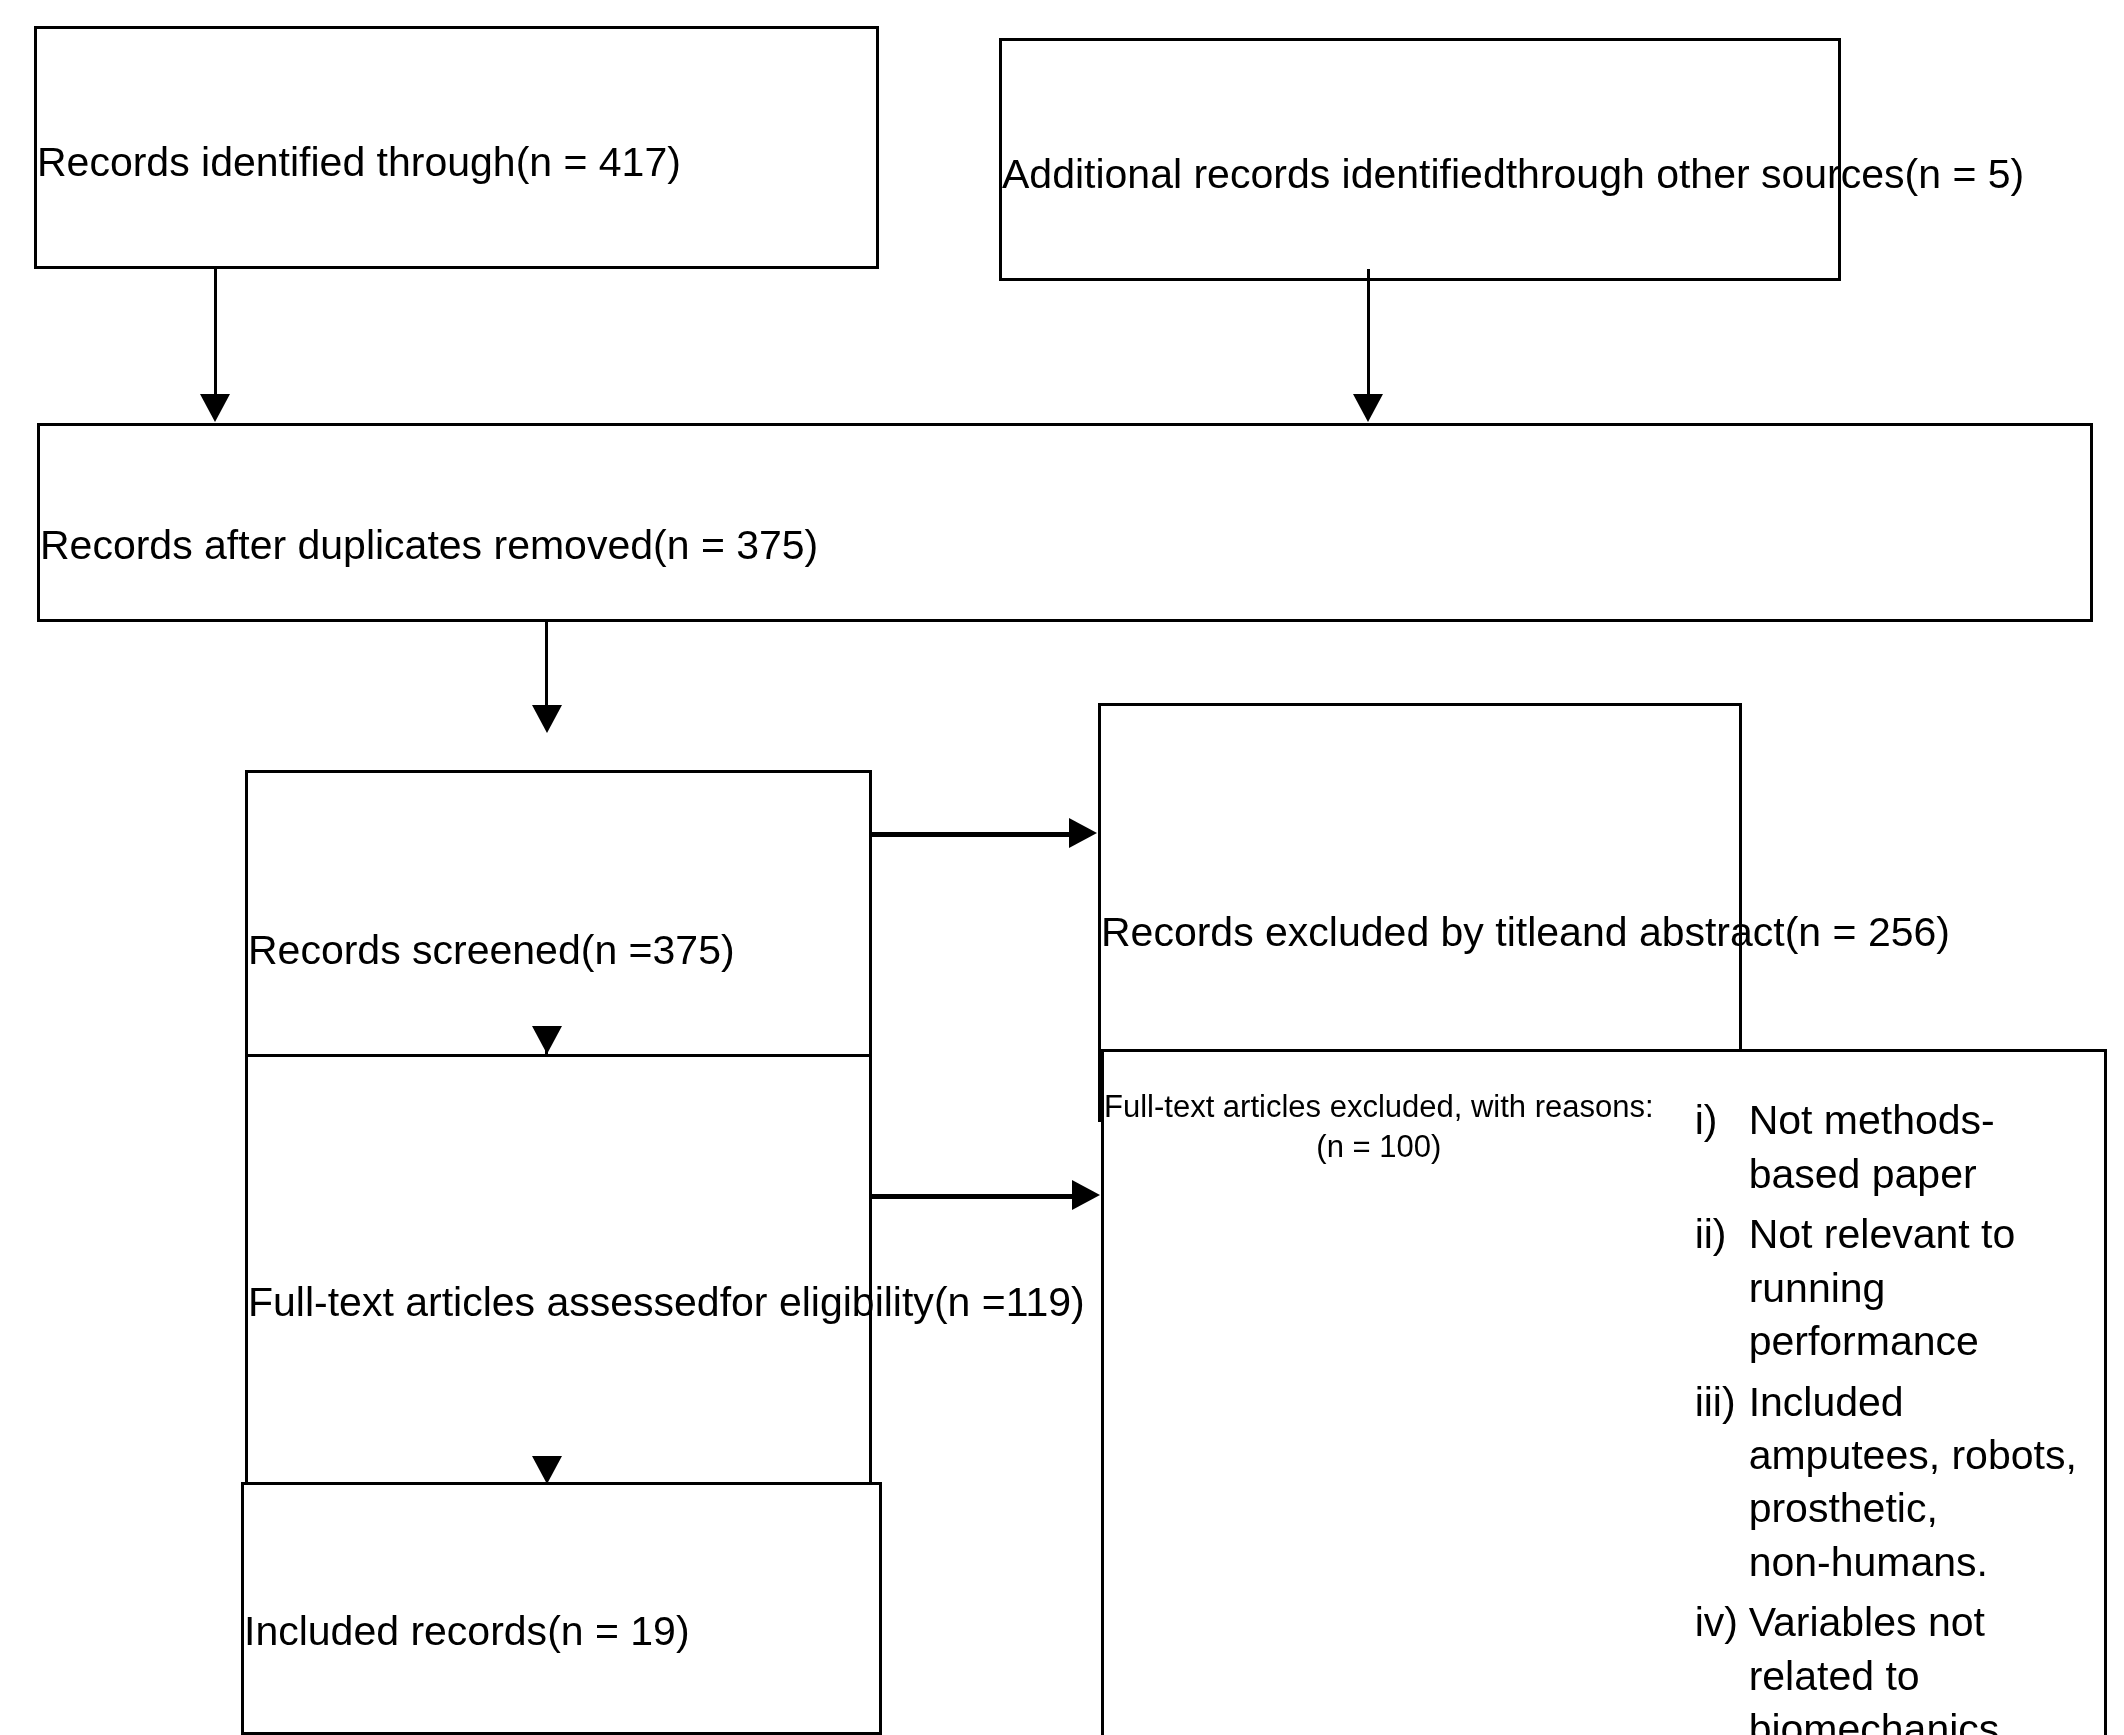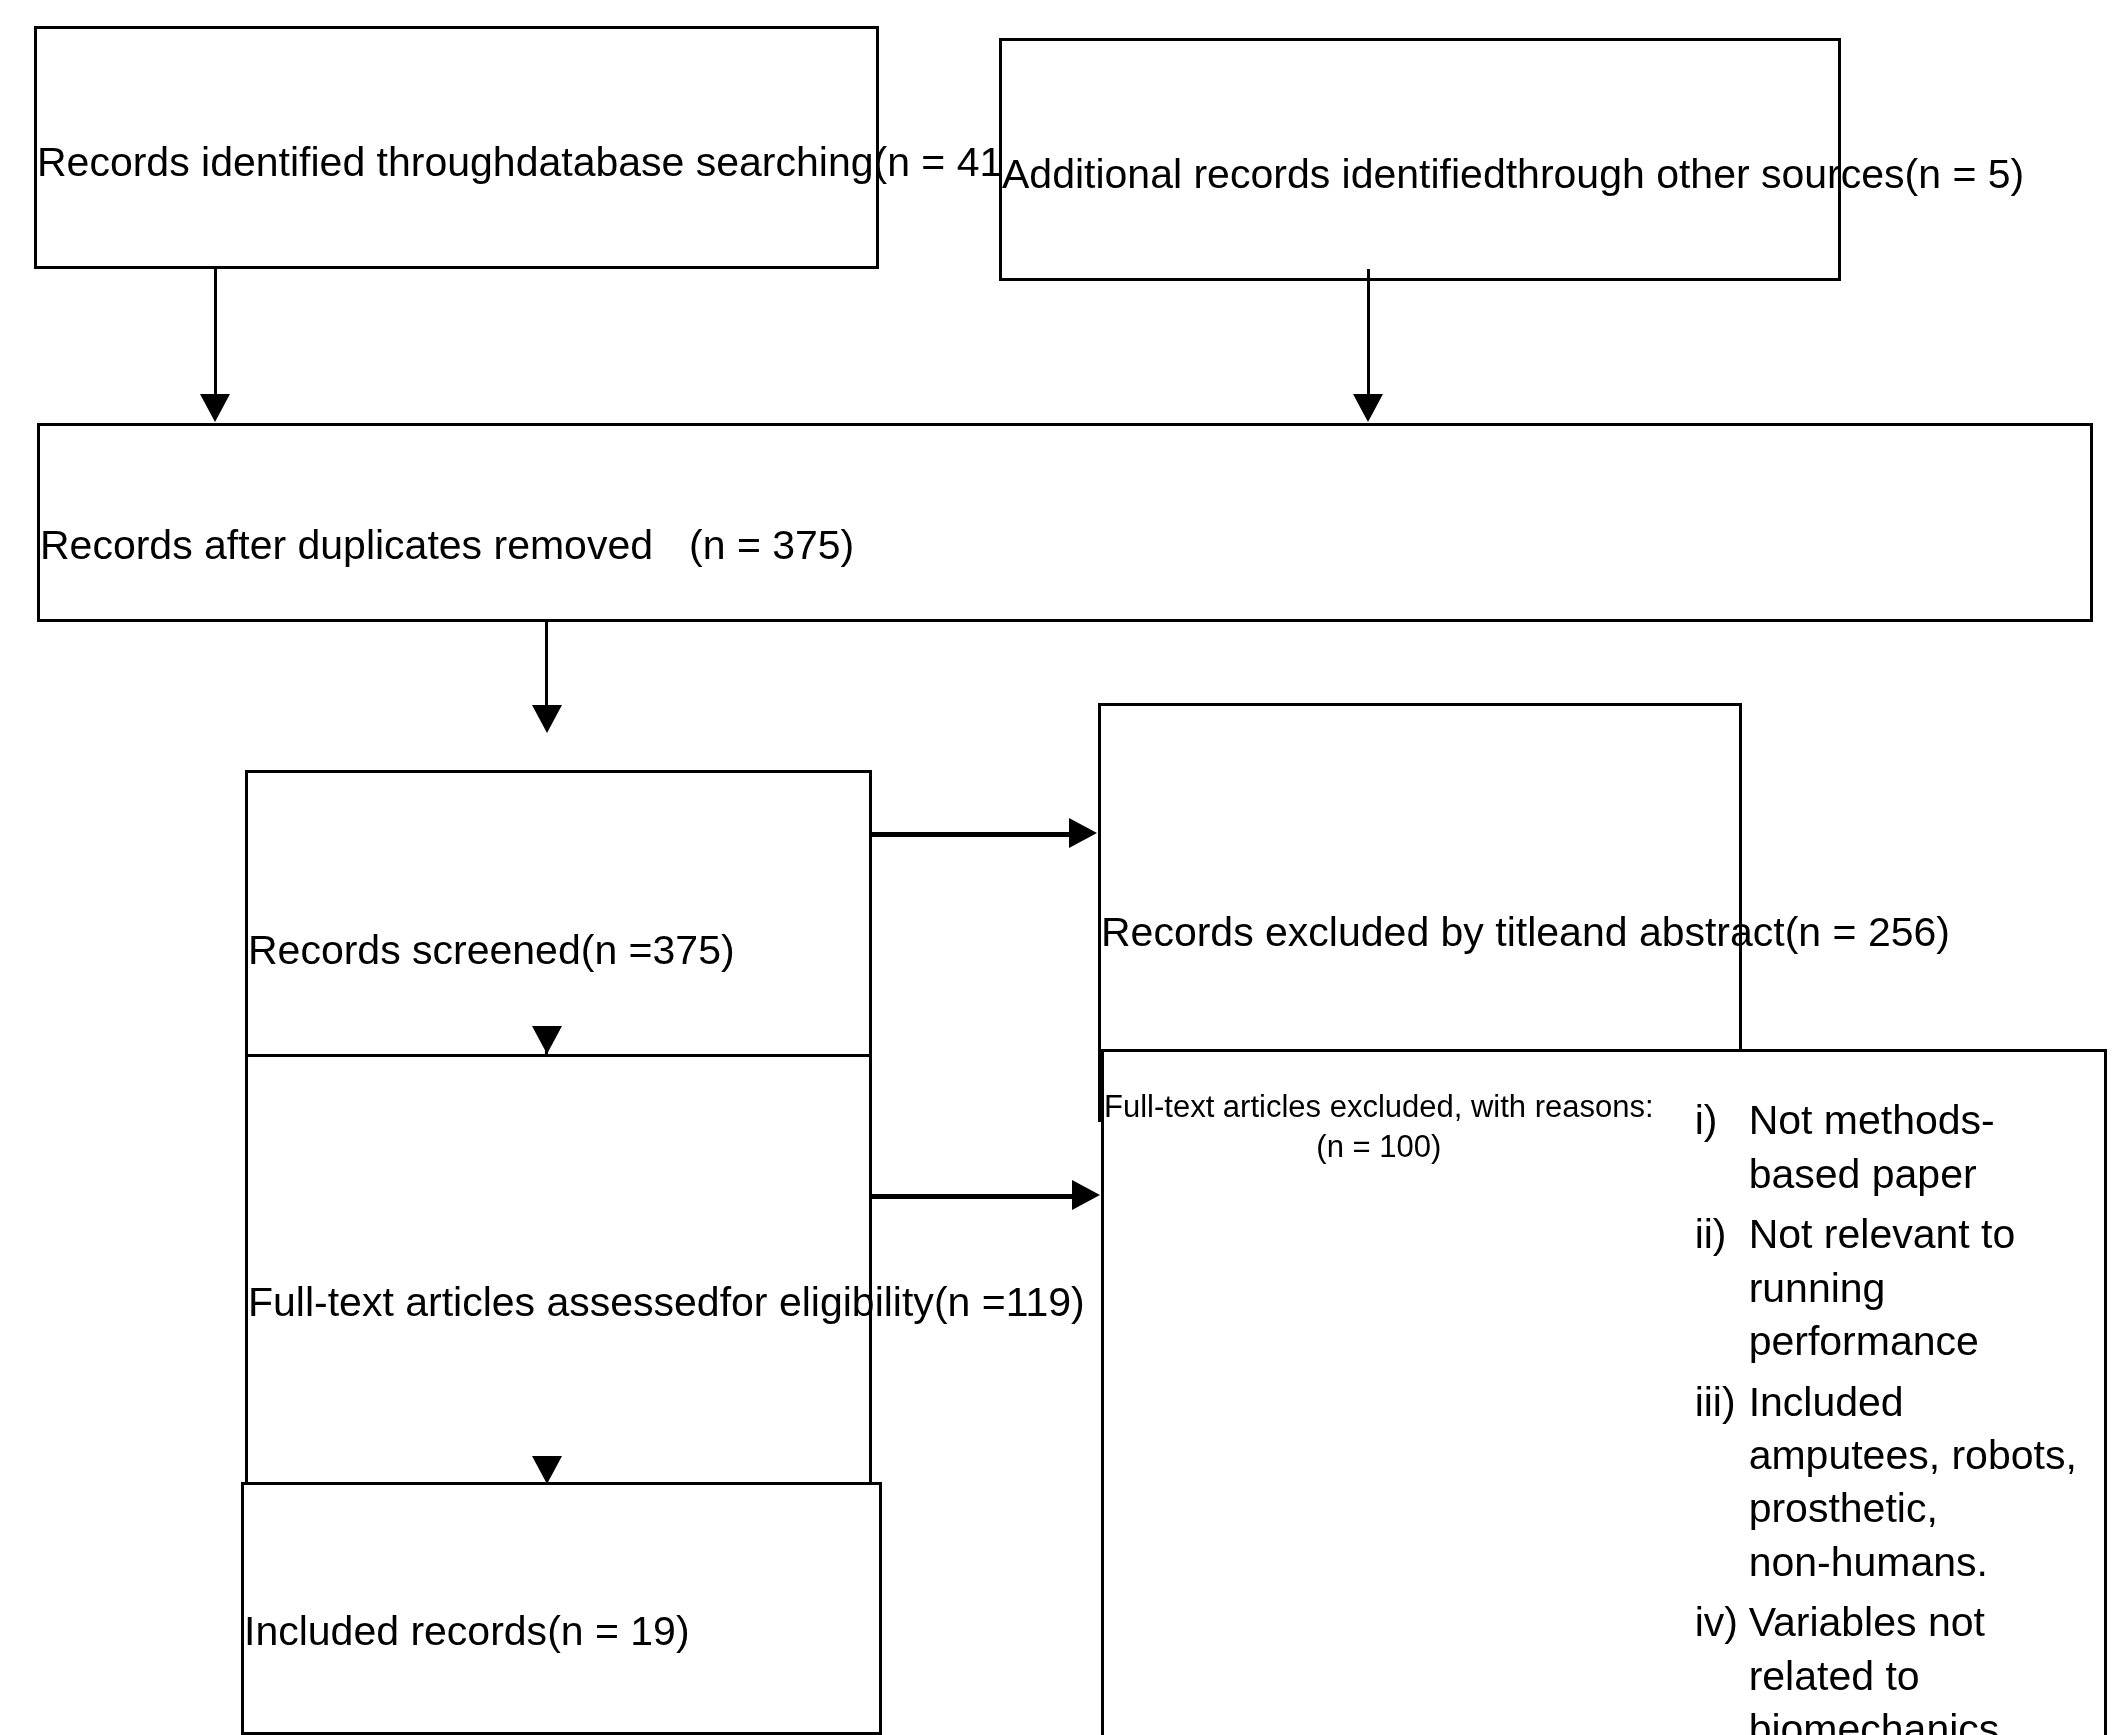--- a/index.html
+++ b/index.html
@@ -32,21 +32,21 @@
     letter-spacing: 0px;
   }
   .node .line {
     display: block;
     white-space: pre;
   }
 
   
   #node-db-search      { left: 34px;   top: 26px;   width: 845px;  height: 243px; padding-top: 31px; }
   #node-other-sources  { left: 999px; top: 26px;   width: 842px;  height: 243px; padding-top: 31px; margin-top: 12px; }
-  #node-duplicates     { left: 37px;   top: 423px;  width: 2056px; height: 199px; padding-top: 46px; gap: 36px; }
+  #node-duplicates     { left: 37px;   top: 423px;  width: 2056px; height: 199px; padding-top: 46px; }
   #node-screened       { left: 245px;  top: 770px;  width: 627px;  height: 305px; padding-top: 57px; }
   #node-excluded-ta    { left: 1098px; top: 703px;  width: 644px;  height: 419px; padding-top: 41px; }
   #node-fulltext       { left: 245px;  top: 1054px; width: 627px;  height: 445px; padding-top: 52px; }
   #node-included       { left: 241px;  top: 1482px; width: 641px;  height: 253px; padding-top: 46px; }
   #node-excluded-rsn   { left: 1101px; top: 1049px; width: 1006px; height: 689px; padding-top: 35px; align-items: stretch; }
 
   
   .rsn-head {
     text-align: center;
     font-size: 31px;
@@ -104,21 +104,20 @@
     border-left: 28px solid #000000;
   }
 </style>
 </head>
 <body>
 
 <div id="stage">
 
   <div class="node" id="node-db-search">
     <span class="line">Records identified through</span>
-    <span class="line">database searching</span>
     <span class="line">(n = 417)</span>
   </div>
 
   <div class="node" id="node-other-sources">
     <span class="line">Additional records identified</span>
     <span class="line">through other sources</span>
     <span class="line">(n = 5)</span>
   </div>
 
   <div class="vline" style="left:214px; top:269px; height:127px;"></div>

